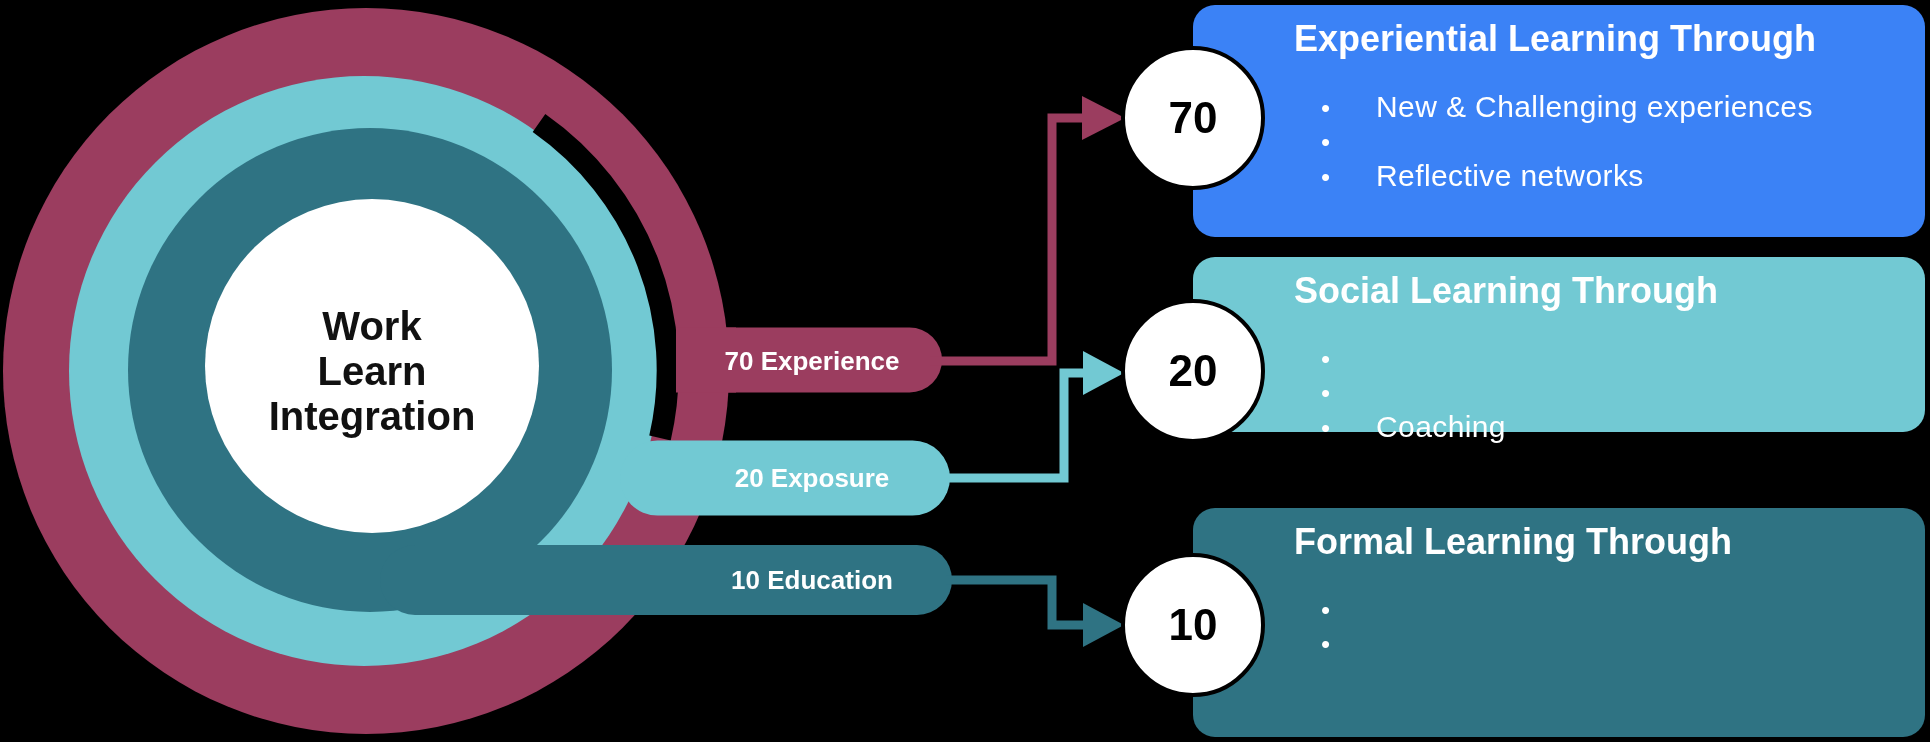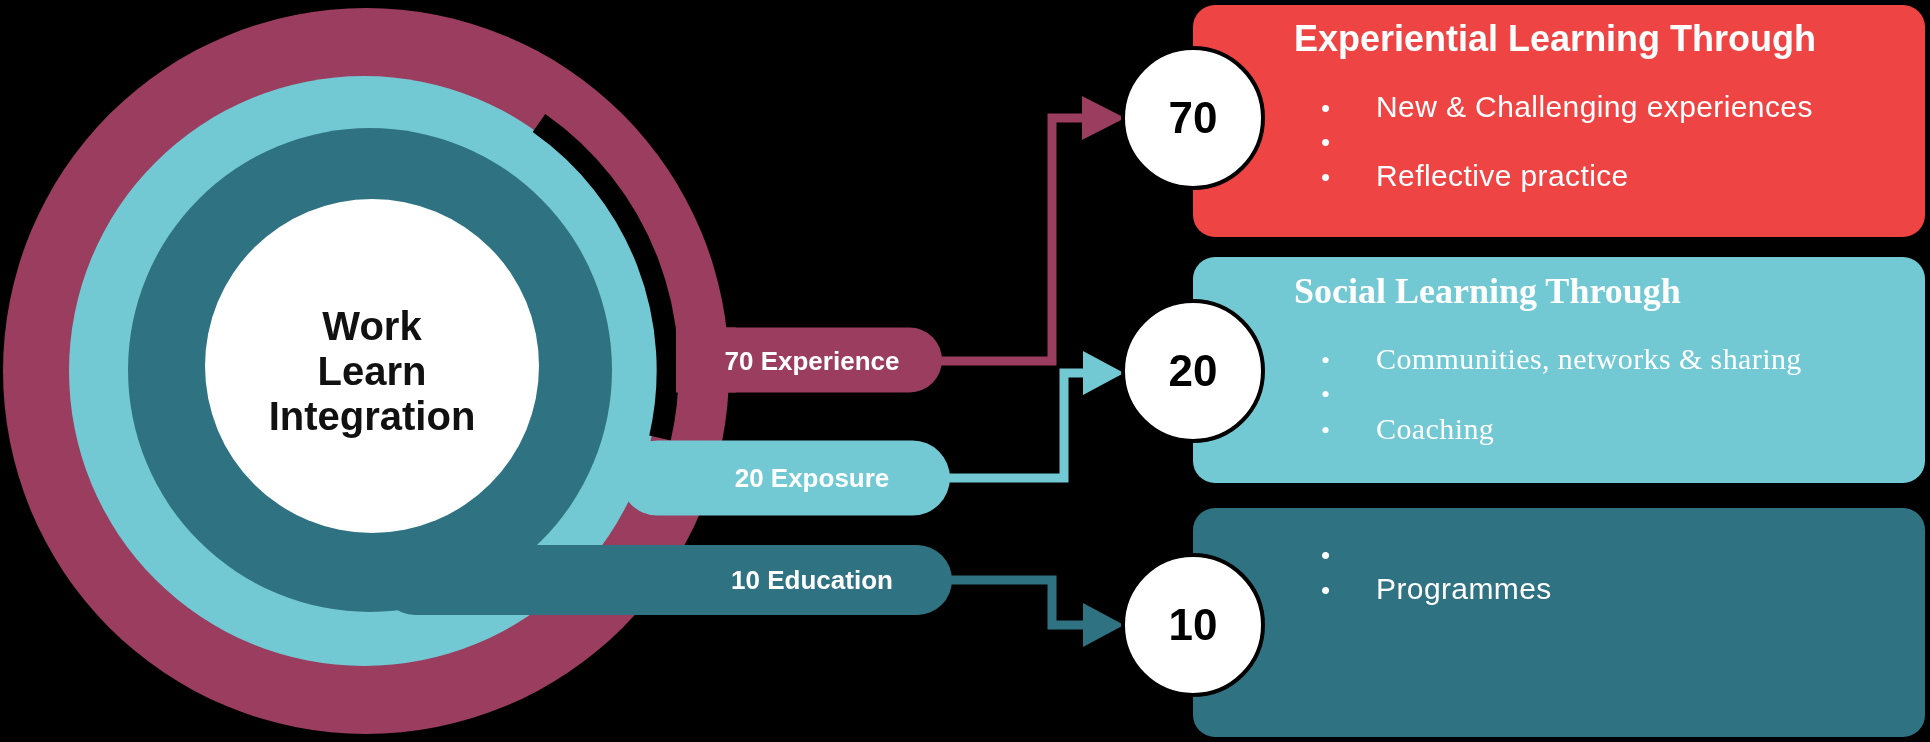--- a/index.html
+++ b/index.html
@@ -1,20 +1,20 @@
 <!DOCTYPE html>
 <html><head>
 <meta charset="utf-8">
 <style>
   html,body{margin:0;padding:0;background:#000;}
   .stage{position:relative;width:1930px;height:742px;background:#000;overflow:hidden;
          font-family:"Liberation Sans","DejaVu Sans",sans-serif;}
   .diagram-svg{position:absolute;left:0;top:0;z-index:2;pointer-events:none;}
   .card{position:absolute;left:1193px;width:732px;border-radius:22px;color:#fff;z-index:1;box-sizing:border-box;}
-  .card.bg-maroon{background:#ef4444;}
+  .card.bg-maroon{background:#3b82f6;}
   .card.bg-lteal{background:#72C9D3;}
   .card.bg-dteal{background:#2F7383;}
   .card-title{padding:13px 0 0 101px;font-size:36px;font-weight:bold;line-height:42px;letter-spacing:0px;}
   .card ul{list-style:none;margin:30px 0 0 0;padding:0;}
   .card li{display:flex;align-items:baseline;font-size:30px;font-weight:normal;
            line-height:34px;letter-spacing:0.4px;}
   .card li .dot{display:inline-block;margin-left:128px;width:55px;font-size:26px;flex:0 0 55px;}
   svg text{font-family:"Liberation Sans","DejaVu Sans",sans-serif;}
   .pill-label{font-size:26px;font-weight:bold;fill:#fff;text-anchor:middle;}
   .node-num{font-size:44px;font-weight:bold;fill:#000;text-anchor:middle;}
@@ -30,50 +30,49 @@
     <ul>
       <li>
           <span class="dot">•</span>
           <span>New &amp; Challenging experiences</span>
         </li>
       <li>
           <span class="dot">•</span>
         </li>
       <li>
           <span class="dot">•</span>
-          <span>Reflective practice</span>
+          <span>Reflective networks</span>
         </li>
     </ul>
   </div>
 
-  <div class="card bg-lteal" style="top:257px;height:226px;font-family:Liberation Serif, serif;">
+  <div class="card bg-lteal" style="top:257px;height:175px;">
     <div class="card-title">Social Learning Through</div>
     <ul>
       <li>
           <span class="dot">•</span>
-          <span>Communities, networks &amp; sharing</span>
         </li>
       <li>
           <span class="dot">•</span>
         </li>
       <li>
           <span class="dot">•</span>
           <span>Coaching</span>
         </li>
     </ul>
   </div>
 
   <div class="card bg-dteal" style="top:508px;height:229px;">
+    <div class="card-title">Formal Learning Through</div>
     <ul>
       <li>
           <span class="dot">•</span>
         </li>
       <li>
           <span class="dot">•</span>
-          <span>Programmes</span>
         </li>
     </ul>
   </div>
 
   <svg class="diagram-svg" width="1930" height="742" viewBox="0 0 1930 742">
 
     <circle cx="366" cy="371" r="363" fill="#9B3D5F"></circle>
     <circle cx="364" cy="371" r="295" fill="#72C9D3"></circle>
     <circle cx="370" cy="370" r="242" fill="#2F7383"></circle>
     <circle cx="372" cy="366" r="167" fill="#FFFFFF"></circle>

